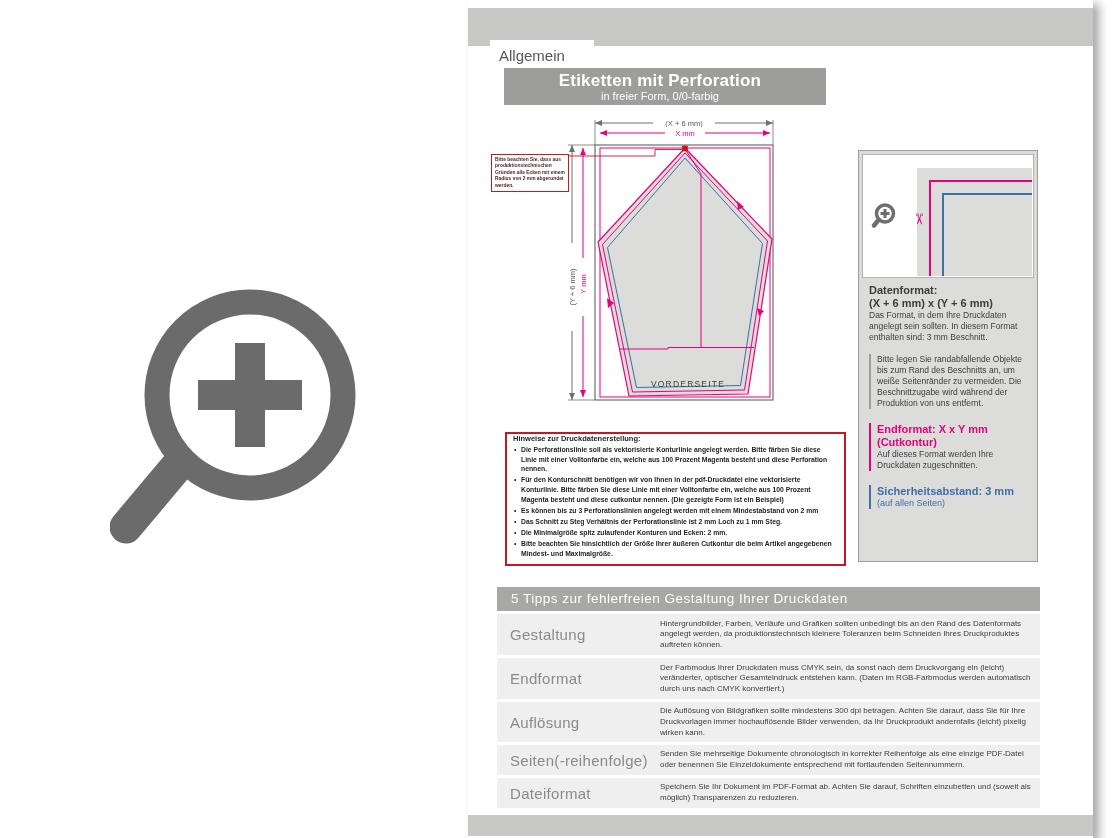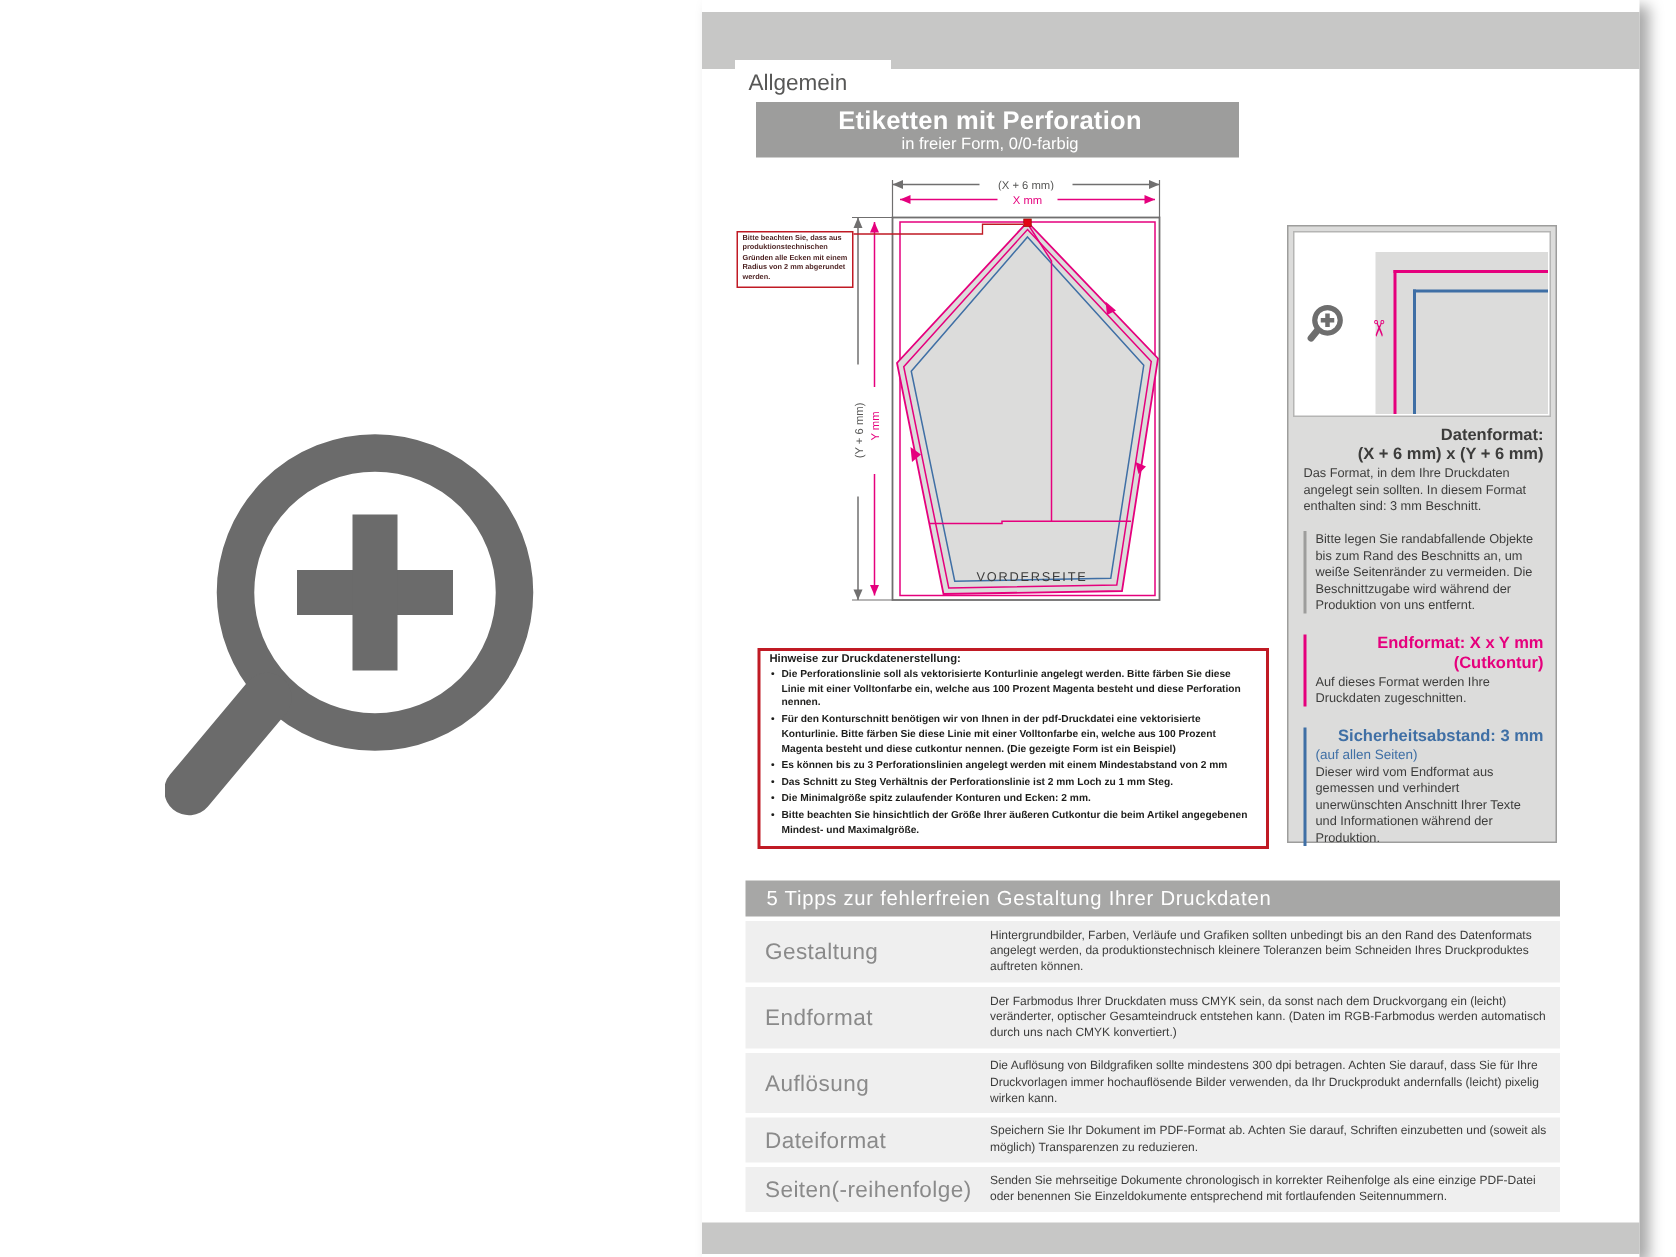--- a/index.html
+++ b/index.html
@@ -31,21 +31,21 @@
 
   
   .sidebar { position:absolute; left:390px; top:150px; width:180px; height:412px; background:#dcdcdb; border:1px solid #9d9d9c; }
   .detail-box { position:absolute; left:3px; top:3px; width:172px; height:124px; background:#fff; border:1px solid #b5b5b4; overflow:hidden; }
   .detail-gray { position:absolute; left:54px; top:13px; right:1px; bottom:1px; background:#dcdcdb; }
   .detail-cut { position:absolute; left:12px; top:12px; right:0; bottom:0; border-left:2px solid #e5007d; border-top:2px solid #e5007d; }
   .detail-safe { position:absolute; left:25px; top:25px; right:0; bottom:0; border-left:2px solid #3f6fa5; border-top:2px solid #3f6fa5; }
   .detail-scissors { position:absolute; left:50px; top:55px; font-size:15px; color:#e5007d; transform:rotate(90deg); }
   .mini-zoom { position:absolute; left:8px; top:46px; }
   .sb-text { position:absolute; left:10px; top:133px; width:160px; }
-  .sb-text h4 { font-size:11px; line-height:1.2; color:#3c3c3b;text-align:right; }
+  .sb-text h4 { font-size:11px; line-height:1.2; color:#3c3c3b; }
   .sb-text p { font-size:8.5px; line-height:1.3; color:#3c3c3b; }
   .quote { border-left:2px solid #9d9d9c; padding-left:6px; margin-top:10px; }
   .block-end { border-left:2px solid #e5007d; padding-left:6px; margin-top:14px; }
   .block-end h4 { color:#e5007d; }
   .block-safe { border-left:2px solid #3f6fa5; padding-left:6px; margin-top:14px; }
   .block-safe h4 { color:#3f6fa5; }
   .block-safe .sub { font-size:9px; color:#3f6fa5; line-height:1.2; }
 
   
   .tips { position:absolute; left:29px; top:587px; width:543px; }
@@ -163,43 +163,42 @@
       <p>Das Format, in dem Ihre Druckdaten angelegt sein sollten. In diesem Format enthalten sind: 3 mm Beschnitt.</p>
       <p class="quote">Bitte legen Sie randabfallende Objekte bis zum Rand des Beschnitts an, um weiße Seitenränder zu vermeiden. Die Beschnittzugabe wird während der Produktion von uns entfernt.</p>
       <div class="block-end">
         <h4>Endformat: X x Y mm</h4>
         <h4>(Cutkontur)</h4>
         <p>Auf dieses Format werden Ihre Druckdaten zugeschnitten.</p>
       </div>
       <div class="block-safe">
         <h4>Sicherheitsabstand: 3 mm</h4>
         <div class="sub">(auf allen Seiten)</div>
-        <p>Dieser wird vom Endformat aus gemessen und verhindert unerwünschten Anschnitt Ihrer Texte und Informationen während der Produktion.</p>
       </div>
     </div>
   </div>
 
   <div class="tips">
     <div class="tips-header">5 Tipps zur fehlerfreien Gestaltung Ihrer Druckdaten</div>
     <div class="tip-row h41">
       <div class="tip-label">Gestaltung</div>
       <div class="tip-text">Hintergrundbilder, Farben, Verläufe und Grafiken sollten unbedingt bis an den Rand des Datenformats angelegt werden, da produktionstechnisch kleinere Toleranzen beim Schneiden Ihres Druckproduktes auftreten können.</div>
     </div>
     <div class="tip-row h41">
       <div class="tip-label">Endformat</div>
       <div class="tip-text">Der Farbmodus Ihrer Druckdaten muss CMYK sein, da sonst nach dem Druckvorgang ein (leicht) veränderter, optischer Gesamteindruck entstehen kann. (Daten im RGB-Farbmodus werden automatisch durch uns nach CMYK konvertiert.)</div>
     </div>
     <div class="tip-row h40">
       <div class="tip-label">Auflösung</div>
       <div class="tip-text">Die Auflösung von Bildgrafiken sollte mindestens 300 dpi betragen. Achten Sie darauf, dass Sie für Ihre Druckvorlagen immer hochauflösende Bilder verwenden, da Ihr Druckprodukt andernfalls (leicht) pixelig wirken kann.</div>
     </div>
     <div class="tip-row h30">
+      <div class="tip-label">Seiten(-reihenfolge)</div>
+      <div class="tip-text">Senden Sie mehrseitige Dokumente chronologisch in korrekter Reihenfolge als eine einzige PDF-Datei oder benennen Sie Einzeldokumente entsprechend mit fortlaufenden Seitennummern.</div>
+    </div>
+    <div class="tip-row h30">
       <div class="tip-label">Dateiformat</div>
       <div class="tip-text">Speichern Sie Ihr Dokument im PDF-Format ab. Achten Sie darauf, Schriften einzubetten und (soweit als möglich) Transparenzen zu reduzieren.</div>
     </div>
-    <div class="tip-row h30">
-      <div class="tip-label">Seiten(-reihenfolge)</div>
-      <div class="tip-text">Senden Sie mehrseitige Dokumente chronologisch in korrekter Reihenfolge als eine einzige PDF-Datei oder benennen Sie Einzeldokumente entsprechend mit fortlaufenden Seitennummern.</div>
-    </div>
   </div>
 
   <div class="bottom-band"></div>
 </div>
 
 </body></html>

